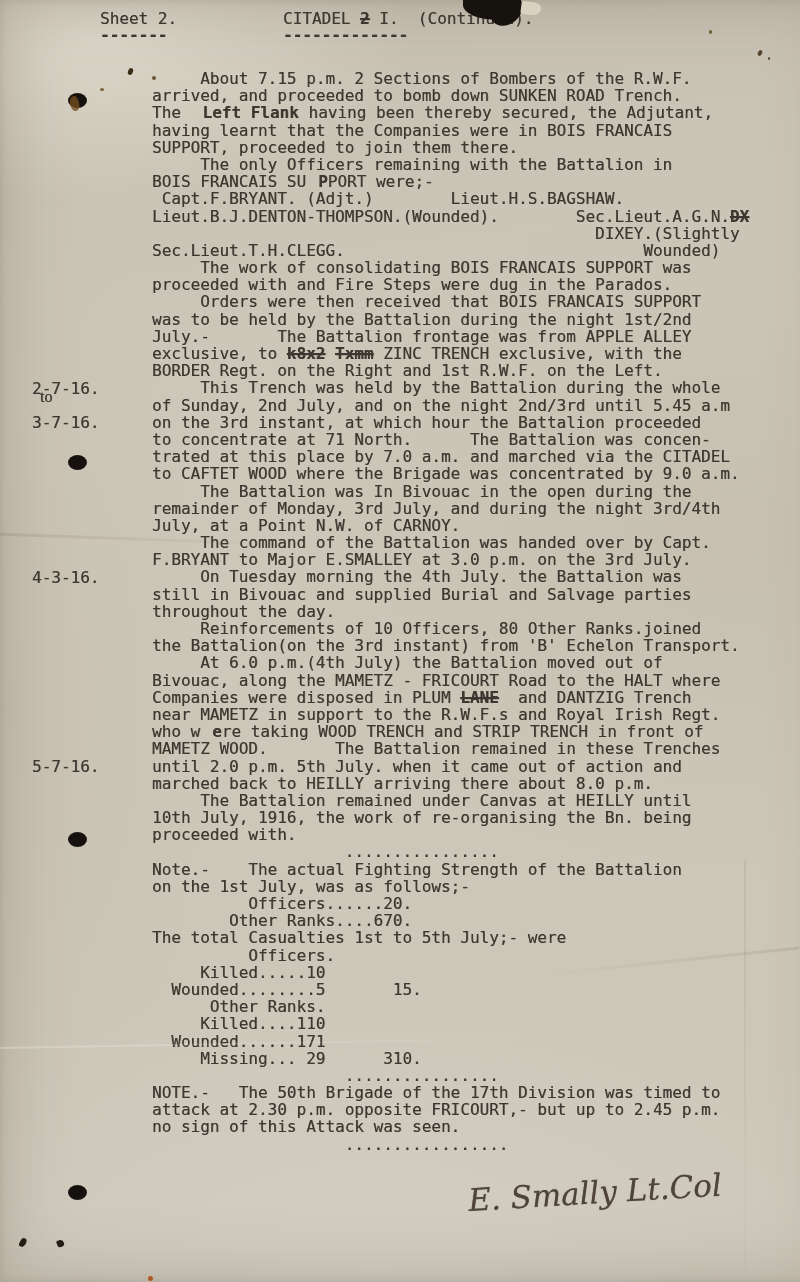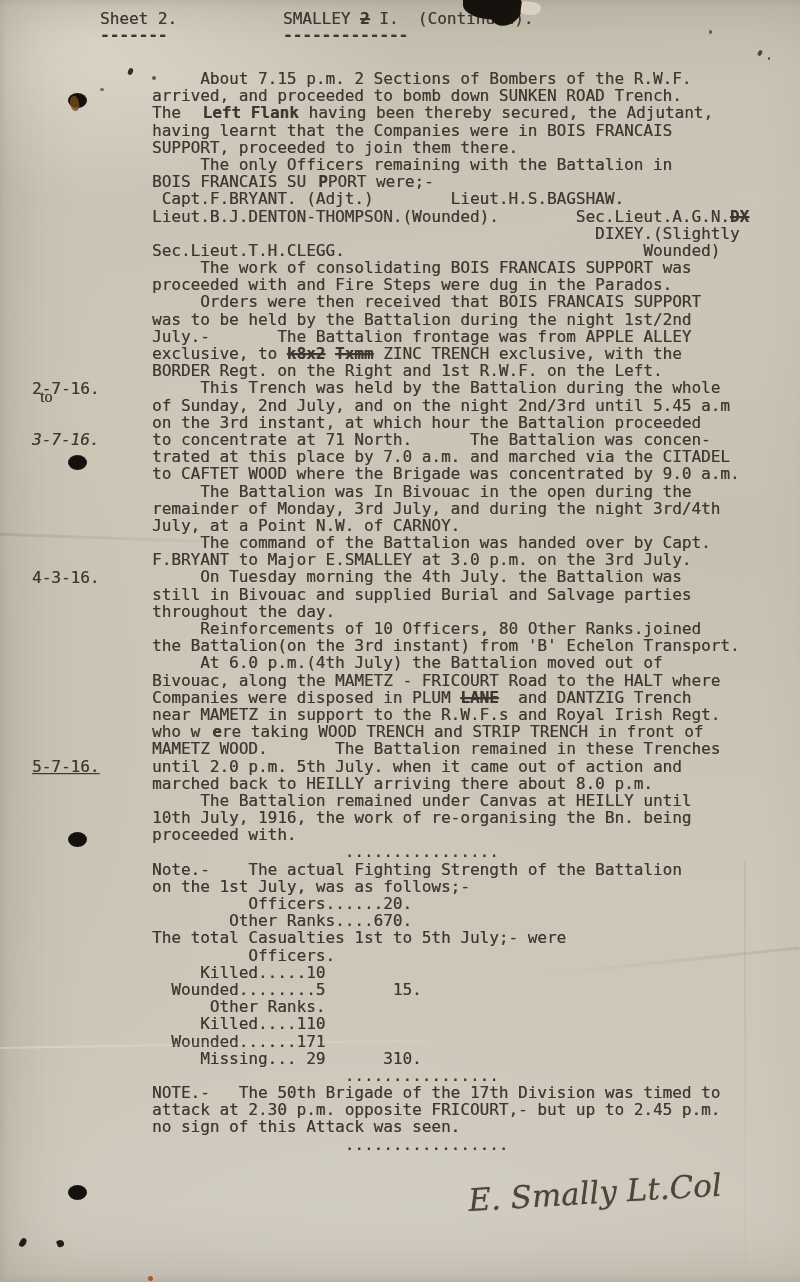--- a/index.html
+++ b/index.html
@@ -54,31 +54,31 @@
     white-space:nowrap;
   }
 </style>
 </head>
 <body>
 
 <div class="page">
 
   <div class="hdr typed" style="left:100px;top:10px;">Sheet 2.</div>
   <div class="hdr typed dashrow" style="left:100px;top:26px;">-------</div>
-  <div class="hdr typed" style="left:283px;top:10px;" id="title-line"><span>SMALLEY </span><span class="x">2</span><span> I.  (Continued).</span></div>
+  <div class="hdr typed" style="left:283px;top:10px;" id="title-line"><span>CITADEL </span><span class="x">2</span><span> I.  (Continued).</span></div>
   <div class="hdr typed dashrow" style="left:283px;top:26px;">-------------</div>
 
   <div id="body-lines" class="typed"><div class="line"><span>     About 7.15 p.m. 2 Sections of Bombers of the R.W.F.</span></div><div class="line"><span>arrived, and proceeded to bomb down SUNKEN ROAD Trench.</span></div><div class="line"><span>The </span><span class="b">Left Flank</span><span> having been thereby secured, the Adjutant,</span></div><div class="line"><span>having learnt that the Companies were in BOIS FRANCAIS</span></div><div class="line"><span>SUPPORT, proceeded to join them there.</span></div><div class="line"><span>     The only Officers remaining with the Battalion in</span></div><div class="line"><span>BOIS FRANCAIS SU</span><span class="b">P</span><span>PORT were;-</span></div><div class="line"><span> Capt.F.BRYANT. (Adjt.)        Lieut.H.S.BAGSHAW.</span></div><div class="line"><span>Lieut.B.J.DENTON-THOMPSON.(Wounded).        Sec.Lieut.A.G.N.</span><span class="x">DX</span></div><div class="line"><span>                                              DIXEY.(Slightly</span></div><div class="line"><span>Sec.Lieut.T.H.CLEGG.                               Wounded)</span></div><div class="line"><span>     The work of consolidating BOIS FRANCAIS SUPPORT was</span></div><div class="line"><span>proceeded with and Fire Steps were dug in the Parados.</span></div><div class="line"><span>     Orders were then received that BOIS FRANCAIS SUPPORT</span></div><div class="line"><span>was to be held by the Battalion during the night 1st/2nd</span></div><div class="line"><span>July.-       The Battalion frontage was from APPLE ALLEY</span></div><div class="line"><span>exclusive, to </span><span class="x">k8x2</span><span> </span><span class="x">Txmm</span><span> ZINC TRENCH exclusive, with the</span></div><div class="line"><span>BORDER Regt. on the Right and 1st R.W.F. on the Left.</span></div><div class="line"><span>     This Trench was held by the Battalion during the whole</span></div><div class="line"><span>of Sunday, 2nd July, and on the night 2nd/3rd until 5.45 a.m</span></div><div class="line"><span>on the 3rd instant, at which hour the Battalion proceeded</span></div><div class="line"><span>to concentrate at 71 North.      The Battalion was concen-</span></div><div class="line"><span>trated at this place by 7.0 a.m. and marched via the CITADEL</span></div><div class="line"><span>to CAFTET WOOD where the Brigade was concentrated by 9.0 a.m.</span></div><div class="line"><span>     The Battalion was In Bivouac in the open during the</span></div><div class="line"><span>remainder of Monday, 3rd July, and during the night 3rd/4th</span></div><div class="line"><span>July, at a Point N.W. of CARNOY.</span></div><div class="line"><span>     The command of the Battalion was handed over by Capt.</span></div><div class="line"><span>F.BRYANT to Major E.SMALLEY at 3.0 p.m. on the 3rd July.</span></div><div class="line"><span>     On Tuesday morning the 4th July. the Battalion was</span></div><div class="line"><span>still in Bivouac and supplied Burial and Salvage parties</span></div><div class="line"><span>throughout the day.</span></div><div class="line"><span>     Reinforcements of 10 Officers, 80 Other Ranks.joined</span></div><div class="line"><span>the Battalion(on the 3rd instant) from 'B' Echelon Transport.</span></div><div class="line"><span>     At 6.0 p.m.(4th July) the Battalion moved out of</span></div><div class="line"><span>Bivouac, along the MAMETZ - FRICOURT Road to the HALT where</span></div><div class="line"><span>Companies were disposed in PLUM </span><span class="x">LANE</span><span>  and DANTZIG Trench</span></div><div class="line"><span>near MAMETZ in support to the R.W.F.s and Royal Irish Regt.</span></div><div class="line"><span>who w</span><span class="b">e</span><span>re taking WOOD TRENCH and STRIP TRENCH in front of</span></div><div class="line"><span>MAMETZ WOOD.       The Battalion remained in these Trenches</span></div><div class="line"><span>until 2.0 p.m. 5th July. when it came out of action and</span></div><div class="line"><span>marched back to HEILLY arriving there about 8.0 p.m.</span></div><div class="line"><span>     The Battalion remained under Canvas at HEILLY until</span></div><div class="line"><span>10th July, 1916, the work of re-organising the Bn. being</span></div><div class="line"><span>proceeded with.</span></div><div class="line"><span>                    ................</span></div><div class="line"><span>Note.-    The actual Fighting Strength of the Battalion</span></div><div class="line"><span>on the 1st July, was as follows;-</span></div><div class="line"><span>          Officers......20.</span></div><div class="line"><span>        Other Ranks....670.</span></div><div class="line"><span>The total Casualties 1st to 5th July;- were</span></div><div class="line"><span>          </span><span class="u">Officers.</span></div><div class="line"><span>     Killed.....10</span></div><div class="line"><span>  Wounded........5       15.</span></div><div class="line"><span>      </span><span class="u">Other Ranks.</span></div><div class="line"><span>     Killed....110</span></div><div class="line"><span>  Wounded......171</span></div><div class="line"><span>     Missing... 29      310.</span></div><div class="line"><span>                    ................</span></div><div class="line"><span>NOTE.-   The 50th Brigade of the 17th Division was timed to</span></div><div class="line"><span>attack at 2.30 p.m. opposite FRICOURT,- but up to 2.45 p.m.</span></div><div class="line"><span>no sign of this Attack was seen.</span></div><div class="line"><span>                    .................</span></div></div>
 
   <div id="margin-notes">
       <div class="margin-note typed" style="top: 379.6px;">2-7-16.</div>
       <div class="margin-note typed" style="top: 388px; font-family: Liberation Serif, serif;">  to</div>
-      <div class="margin-note typed" style="top: 431px; font-style: italic;">3-7-16.</div>
+      <div class="margin-note typed" style="top: 414px;">3-7-16.</div>
       <div class="margin-note typed" style="top: 568.8px;">4-3-16.</div>
-      <div class="margin-note typed" style="top: 758px; text-decoration: underline;">5-7-16.</div>
+      <div class="margin-note typed" style="top: 758px;">5-7-16.</div>
     </div>
 
   <div class="hole" style="left:68px;top:93px;"></div>
   <div class="hole" style="left:68px;top:455px;"></div>
   <div class="hole" style="left:68px;top:832px;"></div>
   <div class="hole" style="left:68px;top:1185px;"></div>
 
   <div class="blot main"></div>
   <div class="blot b2"></div>
   <div class="chip"></div>

